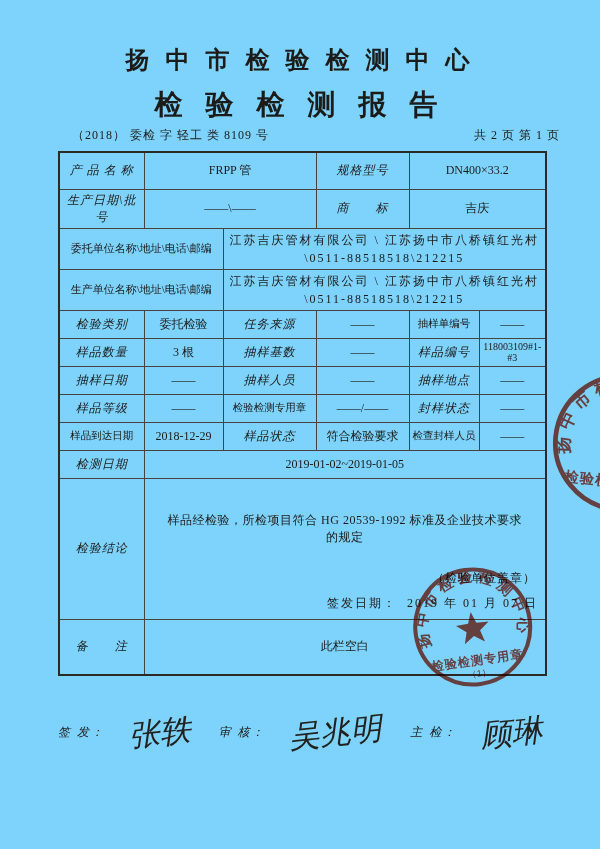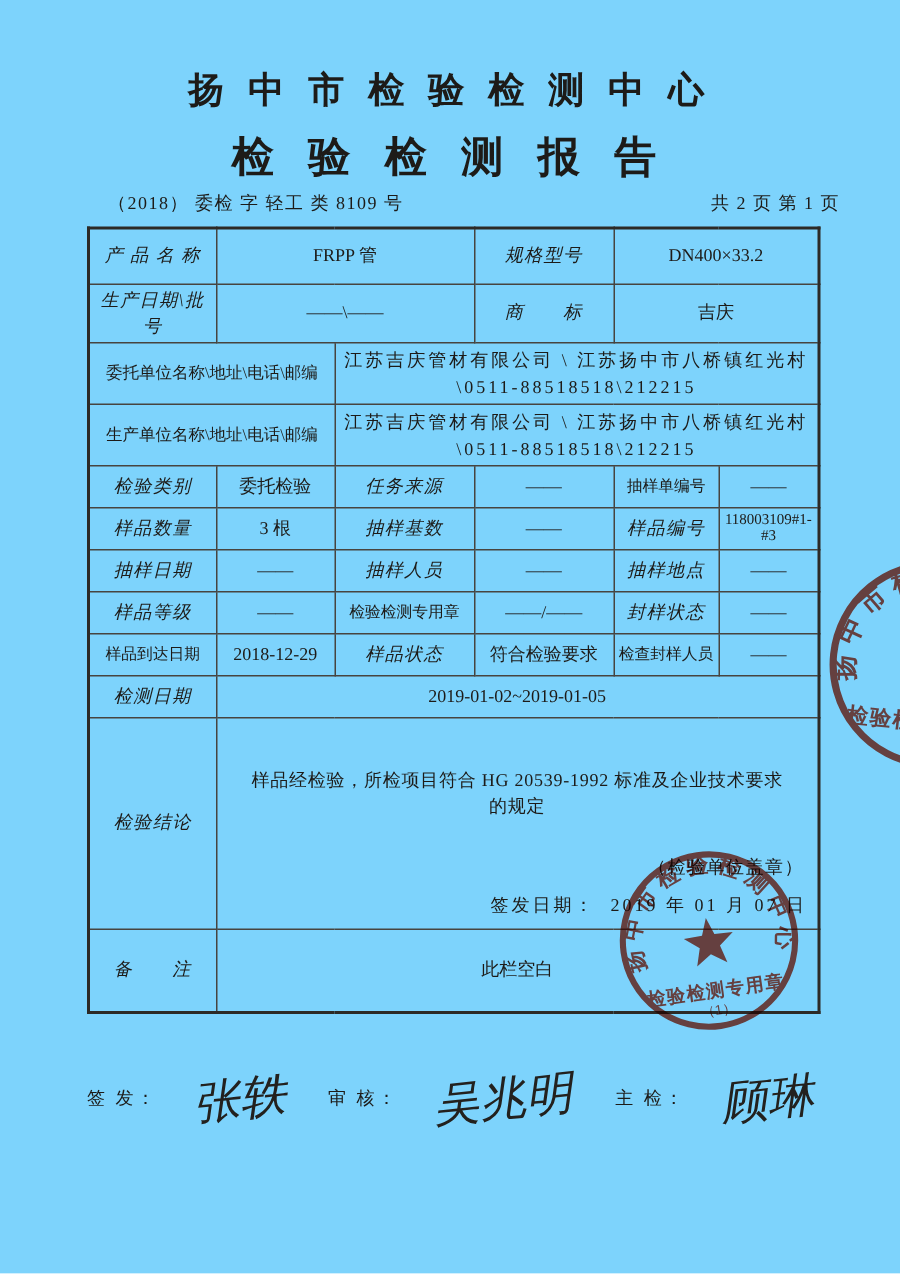--- a/index.html
+++ b/index.html
@@ -39,21 +39,21 @@
   .left-val{text-align:left;padding-left:12px;}
   .concl-cell{vertical-align:top;text-align:left;padding:0;}
   .concl-text{padding:26px 14px 0 14px;letter-spacing:0.5px;}
   .stamp-note{text-align:right;margin-top:24px;padding-right:6px;letter-spacing:1px;}
   .issue-line{text-align:right;margin-top:8px;padding-right:4px;letter-spacing:2px;}
   .issue-line .gap{display:inline-block;width:10px;}
   .signatures{
     position:absolute;left:58px;top:700px;width:487px;height:64px;
     display:flex;align-items:center;justify-content:space-between;font-size:12px;
   }
-  .sig-label{letter-spacing:2px;white-space:nowrap;}
+  .sig-label{letter-spacing:2px;white-space:nowrap;font-style:italic;}
   .sig-name{
     font-size:31px;line-height:1;white-space:nowrap;
     transform:rotate(-6deg) skewX(-14deg);
     font-family:"Liberation Serif",serif;color:#23211e;
   }
   .stamp{position:absolute;mix-blend-mode:multiply;opacity:0.9;pointer-events:none;}
   .stamp-main{left:412px;top:566px;transform:rotate(-8deg);}
   .stamp-edge{left:551px;top:372px;transform:rotate(6deg);}
   .arc-text{font-size:14.5px;letter-spacing:4.5px;font-weight:bold;font-family:"Liberation Sans",sans-serif;}
   .stamp-title-text{font-size:12px;letter-spacing:1px;font-weight:bold;font-family:"Liberation Sans",sans-serif;}

